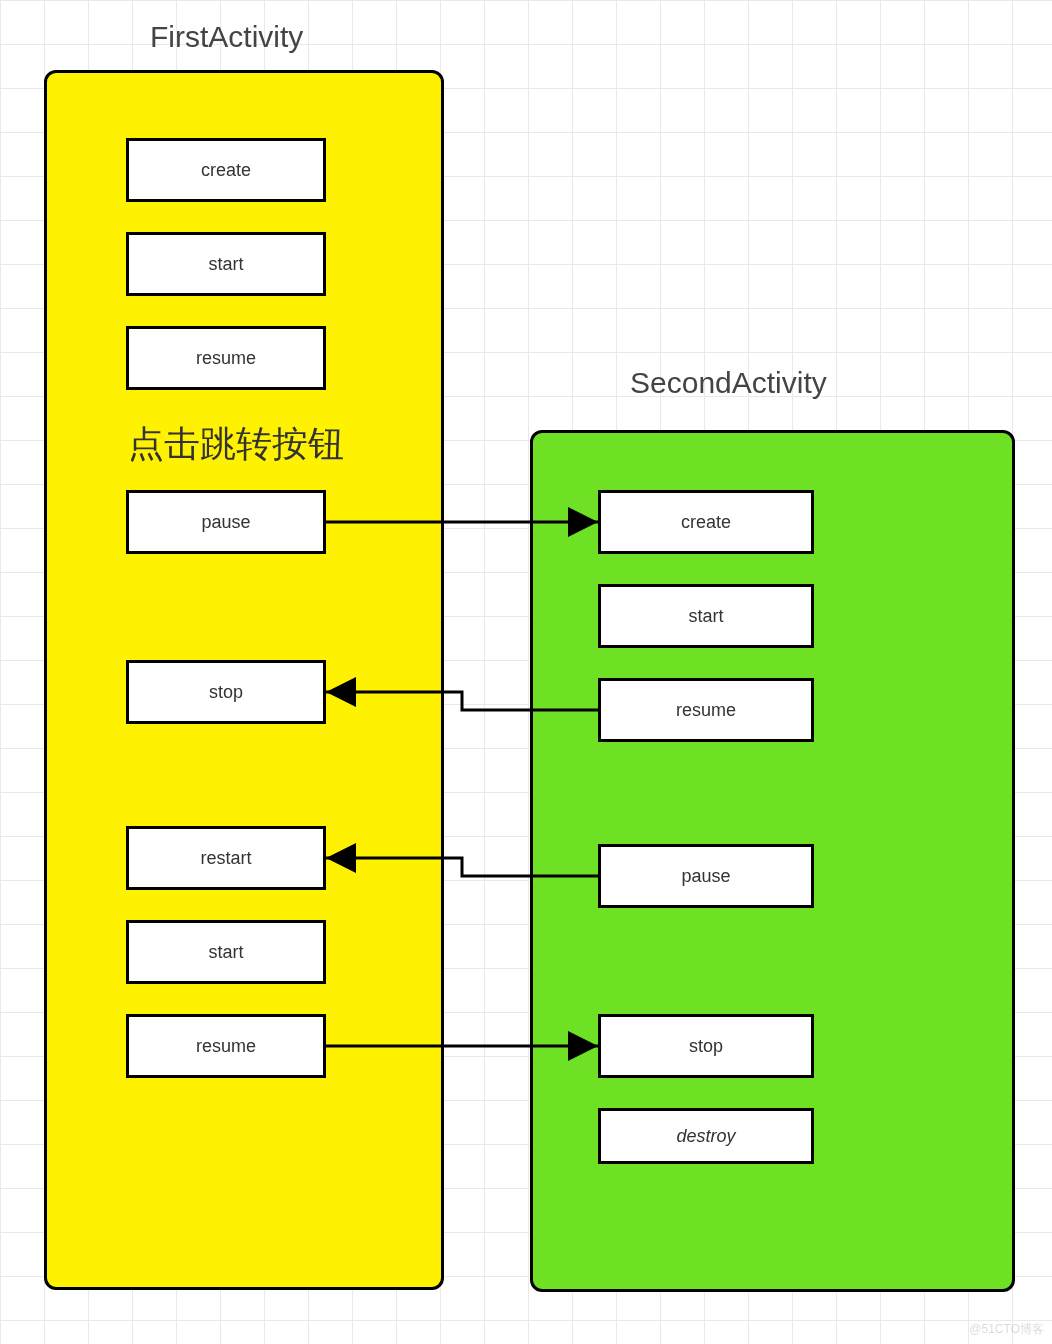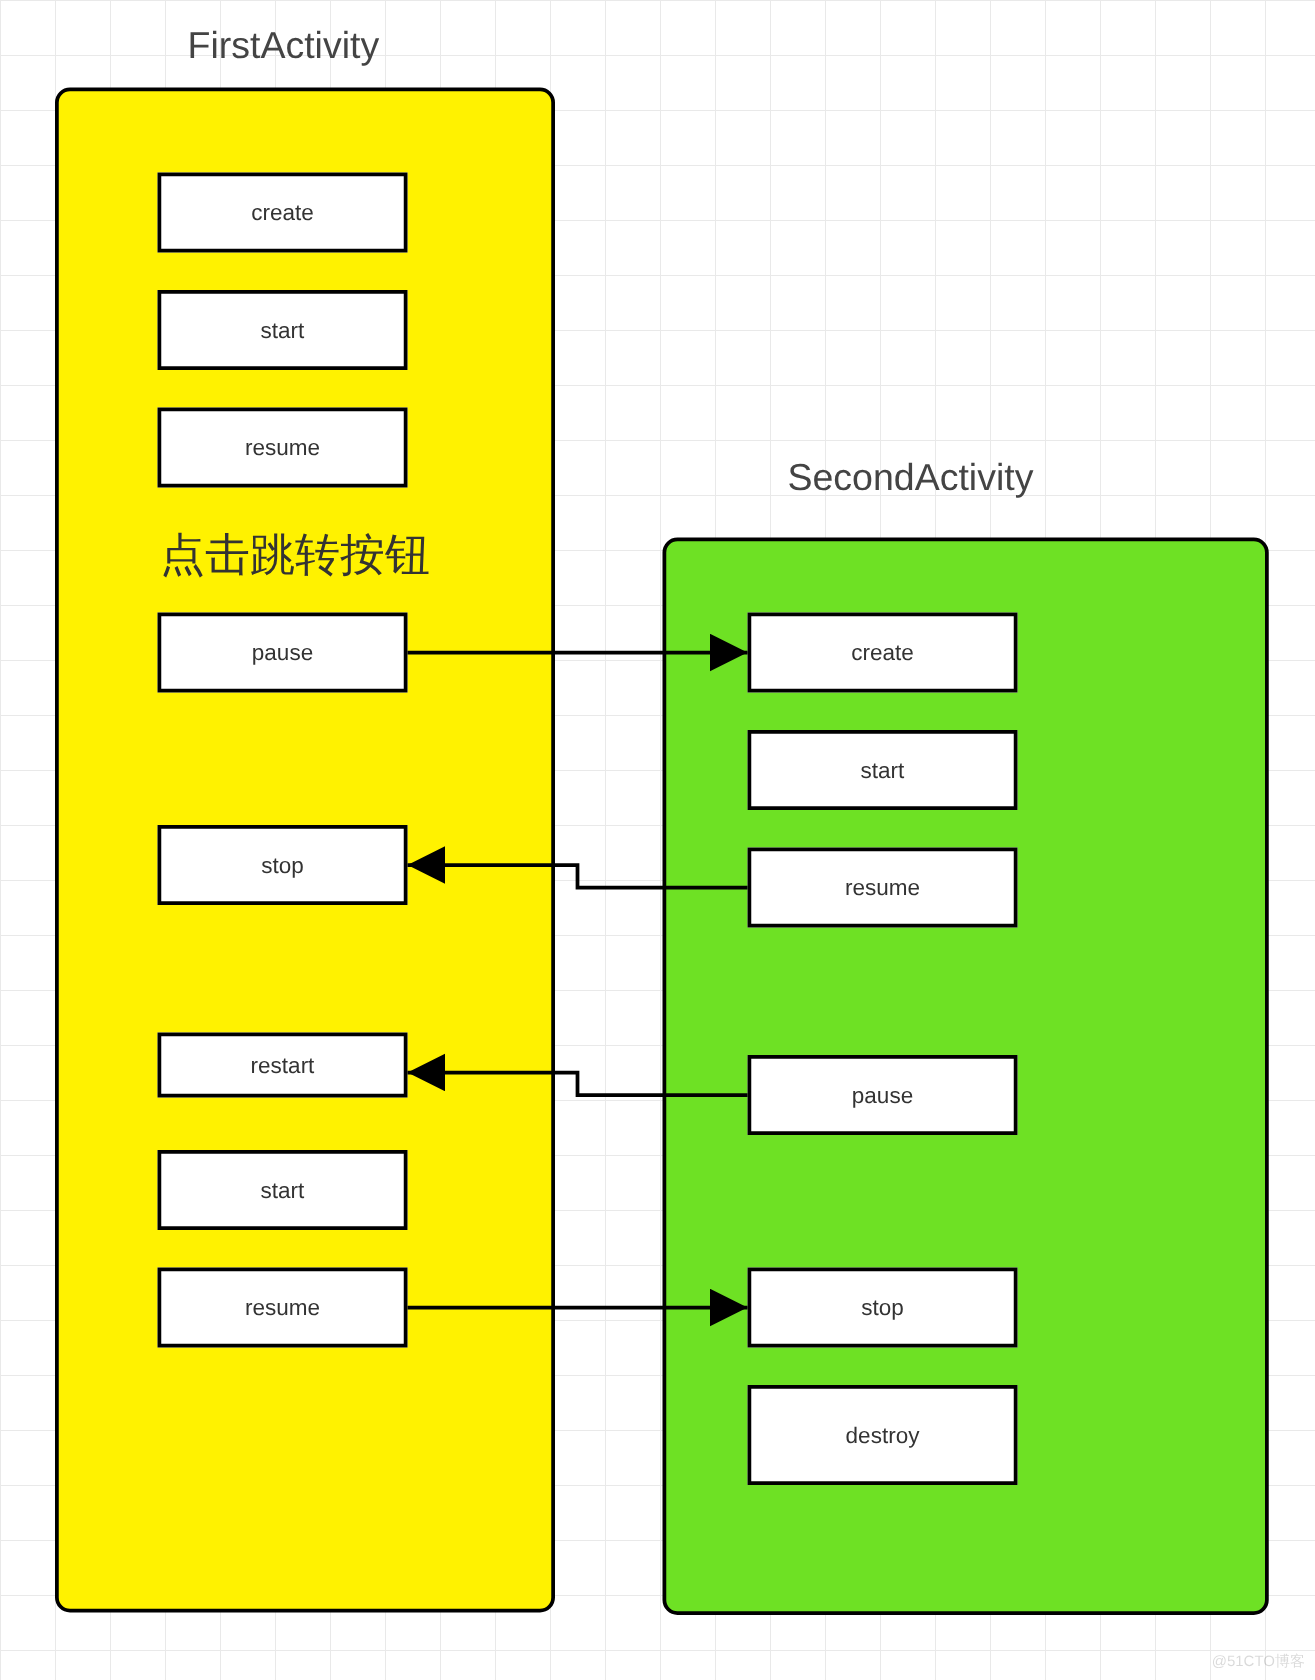--- a/index.html
+++ b/index.html
@@ -77,32 +77,32 @@
   <div class="title" style="left:630px; top:366px;">SecondActivity</div>
 
   <div class="panel yellow" id="panel-first" style="left: 44px; top: 70px; width: 400px; height: 1220px;"></div>
   <div class="panel green" id="panel-second" style="left: 530px; top: 430px; width: 485px; height: 862px;"></div>
 
   <div class="box" id="bx-first-create" style="left: 126px; top: 138px; width: 200px; height: 64px;">create</div>
   <div class="box" id="bx-first-start1" style="left: 126px; top: 232px; width: 200px; height: 64px;">start</div>
   <div class="box" id="bx-first-resume1" style="left: 126px; top: 326px; width: 200px; height: 64px;">resume</div>
   <div class="box" id="bx-first-pause" style="left: 126px; top: 490px; width: 200px; height: 64px;">pause</div>
   <div class="box" id="bx-first-stop" style="left: 126px; top: 660px; width: 200px; height: 64px;">stop</div>
-  <div class="box" id="bx-first-restart" style="left: 126px; top: 826px; width: 200px; height: 52px;">restart</div>
+  <div class="box" id="bx-first-restart" style="left: 126px; top: 826px; width: 200px; height: 64px;">restart</div>
   <div class="box" id="bx-first-start2" style="left: 126px; top: 920px; width: 200px; height: 64px;">start</div>
   <div class="box" id="bx-first-resume2" style="left: 126px; top: 1014px; width: 200px; height: 64px;">resume</div>
 
   <div class="label" id="lbl-click-jump" style="left: 126px; top: 420px; width: 220px;">点击跳转按钮</div>
 
   <div class="box" id="bx-second-create" style="left: 598px; top: 490px; width: 216px; height: 64px;">create</div>
   <div class="box" id="bx-second-start" style="left: 598px; top: 584px; width: 216px; height: 64px;">start</div>
   <div class="box" id="bx-second-resume" style="left: 598px; top: 678px; width: 216px; height: 64px;">resume</div>
   <div class="box" id="bx-second-pause" style="left: 598px; top: 844px; width: 216px; height: 64px;">pause</div>
   <div class="box" id="bx-second-stop" style="left: 598px; top: 1014px; width: 216px; height: 64px;">stop</div>
-  <div class="box" id="bx-second-destroy" style="left: 598px; top: 1108px; width: 216px; height: 80px;">destroy</div>
+  <div class="box" id="bx-second-destroy" style="left: 598px; top: 1108px; width: 216px; height: 56px; font-style: italic;">destroy</div>
 
 
   <svg class="arrows">
     <defs>
       <marker id="arrowhead" markerWidth="12" markerHeight="12" refX="10" refY="5" orient="auto">
         <path d="M0,0 L10,5 L0,10 z" fill="#000"></path>
       </marker>
     </defs>
     <g id="arrow-group" stroke="#000" stroke-width="3" fill="none" marker-end="url(#arrowhead)">
         <path d="M 326 522 L 598 522"></path>

